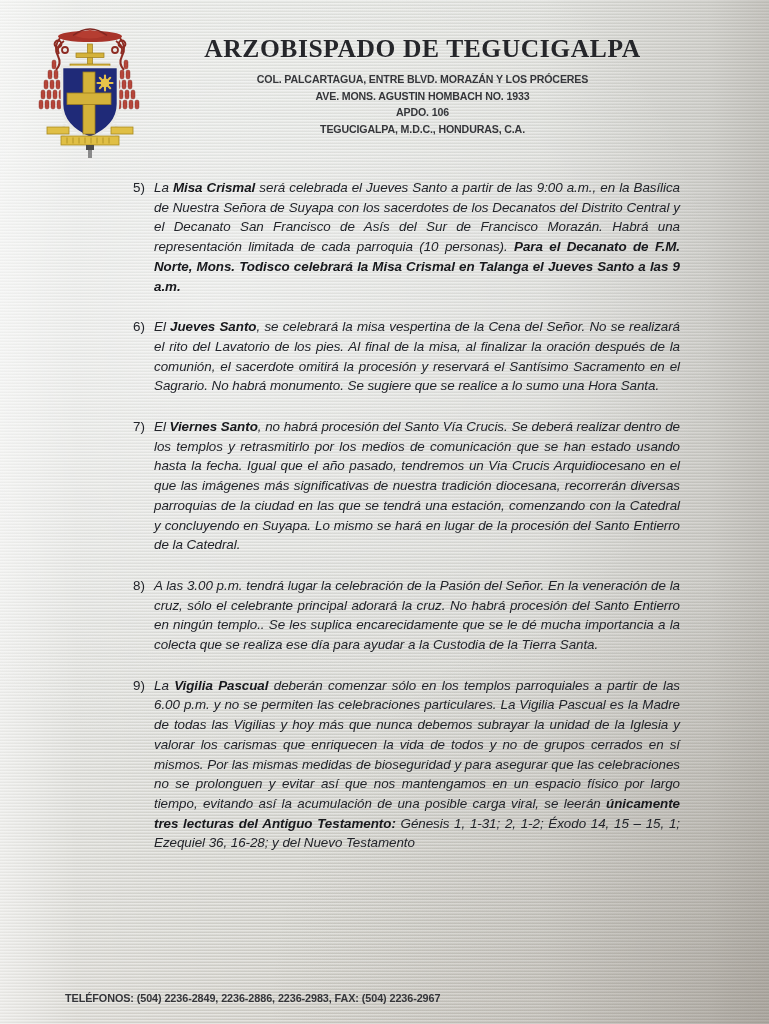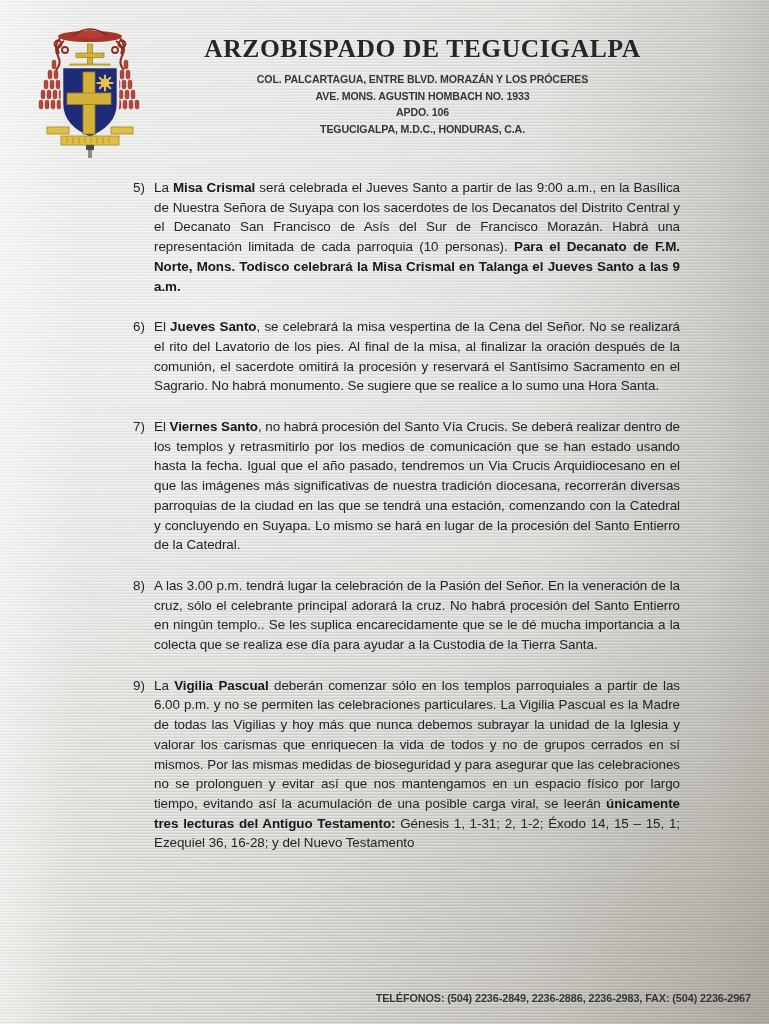--- a/index.html
+++ b/index.html
@@ -113,31 +113,32 @@
     padding-top: 0;
   }
   .clause-body {
     flex: 1 1 auto;
     font-size: 13.4px;
     line-height: 1.47;
     color: #22242a;
     text-align: justify;
     text-justify: inter-word;
     letter-spacing: -0.05px;
+    font-style: italic;
   }
   .clause-body b { font-weight: bold; color: #17181c; }
 
   
   .footer {
     position: absolute;
     left: 0;
     right: 0;
     bottom: 20px;
     z-index: 2;
-    text-align: right;
+    text-align: left;
     margin-left: 47px;
   }
   .footer-line {
     font-family: "Liberation Sans", sans-serif;
     font-weight: bold;
     font-size: 11.4px;
     letter-spacing: -0.1px;
     color: #35363a;
     transform: scaleX(0.95);
     white-space: nowrap;

